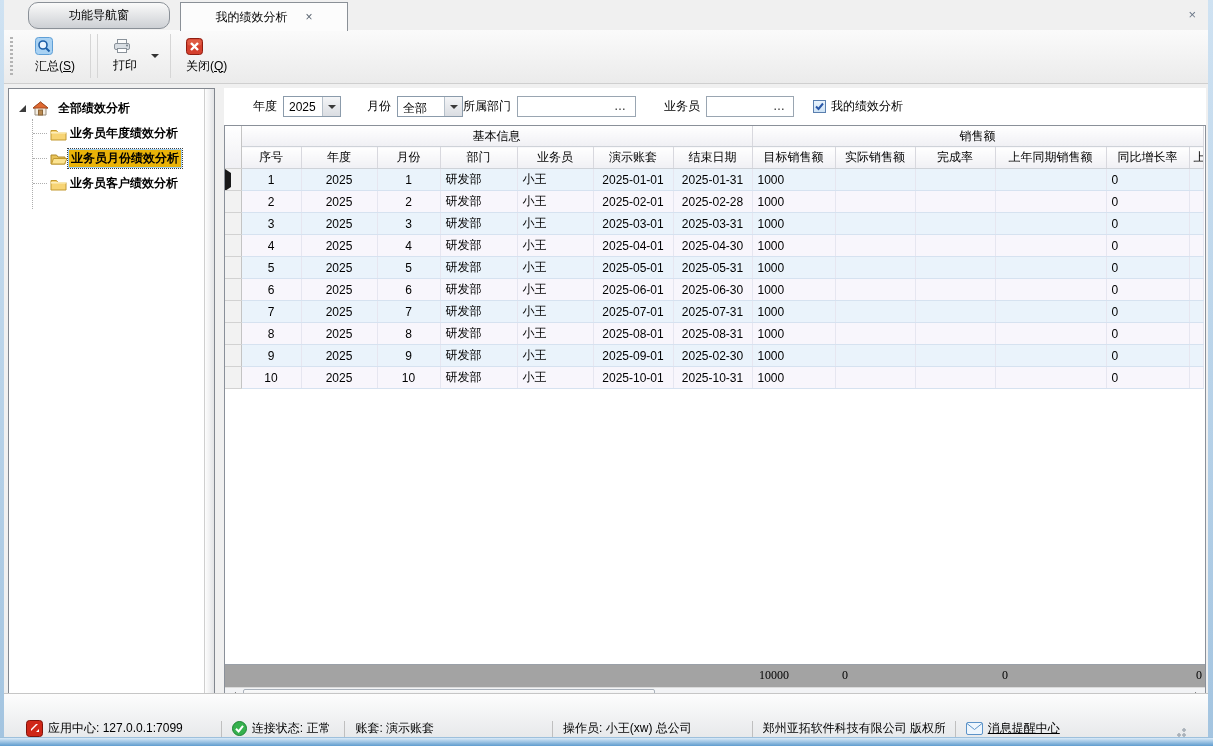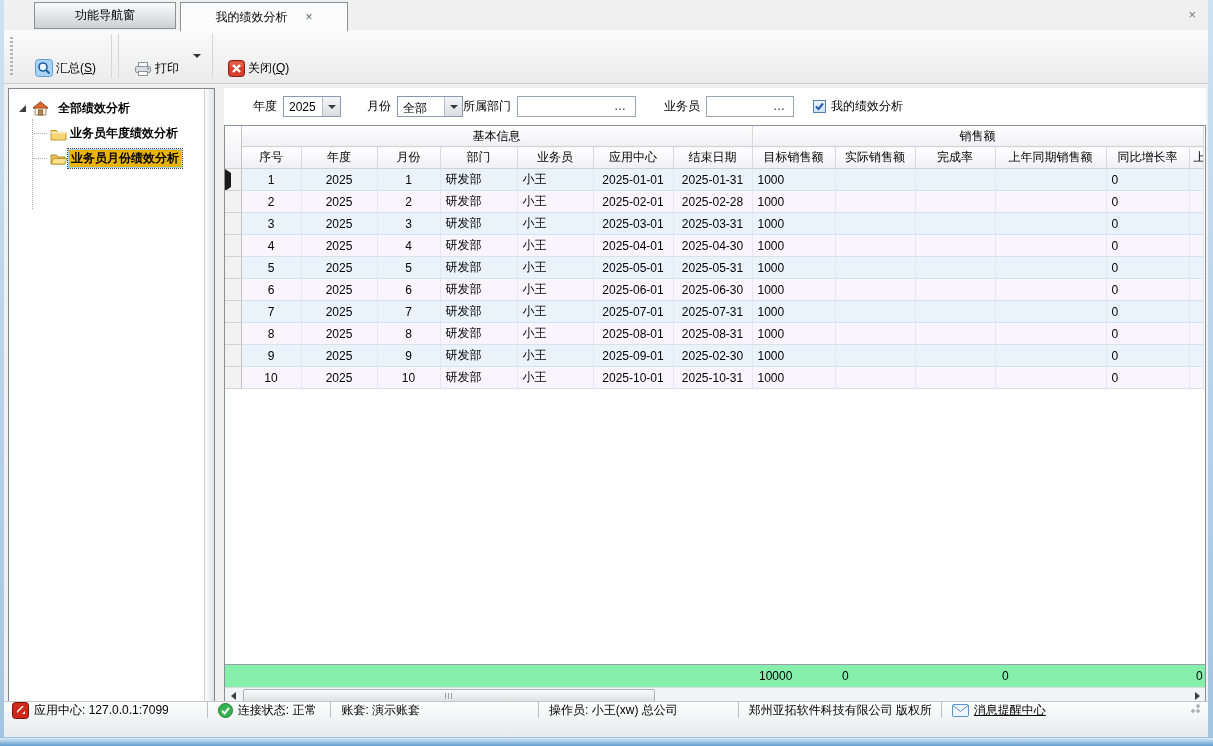--- a/index.html
+++ b/index.html
@@ -6,29 +6,29 @@
   body{font-family:"Liberation Sans","DejaVu Sans",sans-serif;font-size:12px;color:#000;}
   .window{position:relative;width:1213px;height:746px;background:#f0f0f0;overflow:hidden;}
   .wborder{position:absolute;top:0;bottom:0;width:4px;background:linear-gradient(to bottom,#cfe2f2,#a3c4e0);z-index:60;}
   .wborder.left{left:0;}
   .wborder.right{right:0;width:5px;}
   .bottom-strip{position:absolute;left:0;right:0;bottom:0;height:9px;background:linear-gradient(#d9eaf8,#5f9cce);border-top:1px solid #9dc0dc;box-sizing:border-box;z-index:60;}
 
   
   .tabstrip{position:absolute;left:4px;right:5px;top:0;height:30px;background:#f0f0f0;z-index:5;}
   .tab{position:absolute;top:2px;height:27px;box-sizing:border-box;border:1px solid #8a9097;display:flex;align-items:center;justify-content:center;cursor:default;}
-  .tab.inactive{left:30px;width:142px;background:linear-gradient(#fafafa,#cdd0d4);}
+  .tab.inactive{left:24px;width:142px;background:linear-gradient(#fafafa,#cdd0d4);border-radius:10px;}
   .tab.active{left:176px;width:168px;height:29px;background:#fcfcfc;border-bottom:none;z-index:6;}
   .tab-close{margin-left:18px;color:#5a6470;font-size:12px;line-height:12px;}
   .strip-close{position:absolute;right:12px;top:7px;color:#6c7889;font-size:13px;cursor:default;}
 
   
   .toolbar{position:absolute;left:4px;right:5px;top:29px;height:55px;background:linear-gradient(#fbfbfb,#ebebeb);border-bottom:1px solid #cfcfcf;box-sizing:border-box;display:flex;align-items:center;z-index:4;}
   .grip{width:3px;height:38px;margin:0 10px 0 6px;background:repeating-linear-gradient(to bottom,#b4b4b4 0 2px,transparent 2px 4px);}
-  .tbtn{display:flex;flex-direction:row;align-items:flex-end;justify-content:center;gap:3px;padding:3px 12px;height:48px;box-sizing:border-box;border-radius:2px;}
+  .tbtn{display:flex;flex-direction:column;align-items:flex-start;justify-content:center;gap:3px;padding:3px 12px;height:48px;box-sizing:border-box;border-radius:2px;}
   .tbtn .lbl{white-space:nowrap;}
   .tsep{width:1px;height:44px;background:#d6d6d6;margin:0 3px;}
   .dd-arrow{width:0;height:0;border-left:4px solid transparent;border-right:4px solid transparent;border-top:4px solid #333;margin:0 8px 0 2px;align-self:center;}
   .hotkey{text-decoration:underline;}
 
   
   .main{position:absolute;left:4px;right:5px;top:84px;bottom:38px;background:#f0f0f0;}
   .tree-panel{position:absolute;left:4px;top:4px;width:207px;bottom:3px;background:#fff;border:1px solid #82878f;box-sizing:border-box;overflow:hidden;}
   .tree-vscroll{position:absolute;right:0;top:0;bottom:0;width:9px;background:linear-gradient(to right,#fdfdfd,#e3e4e6);border-left:1px solid #cfcfcf;}
   .tree{padding-top:7px;position:relative;}
@@ -60,33 +60,33 @@
   .grid-scroll{position:absolute;left:0;right:0;top:0;bottom:39px;overflow:hidden;}
   table.grid{border-collapse:collapse;table-layout:fixed;width:978px;}
   table.grid th{font-weight:normal;background:linear-gradient(#ffffff,#f0f0f4);border-right:1px solid #d8d8de;border-bottom:1px solid #ced2d8;height:20px;padding:0 4px;overflow:hidden;white-space:nowrap;}
   table.grid tr.colhdr th{height:21px;}
   table.grid td{height:22px;padding:0 5px;border-right:1px solid #e6e6f0;border-bottom:1px solid #d6e2f0;overflow:hidden;white-space:nowrap;box-sizing:border-box;}
   td.rowhdr,th.corner{background:#f2f2f2;border-right:1px solid #c4c4c4 !important;border-bottom:1px solid #d2d2d2 !important;padding:0 !important;}
   tr.odd td:not(.rowhdr){background:#eaf3fb;}
   tr.even td:not(.rowhdr){background:#f8f6fc;}
   .ac{text-align:center;} .al{text-align:left;}
   .marker{width:0;height:0;border-left:6px solid #1a1a1a;border-top:4px solid transparent;border-bottom:4px solid transparent;margin:0 auto;}
-  .summary{position:absolute;left:0;right:0;bottom:17px;height:22px;background:#86efac;border-top:1px solid #9aa0a8;overflow:hidden;}
+  .summary{position:absolute;left:0;right:0;bottom:17px;height:22px;background:#a3a3a3;border-top:1px solid #9aa0a8;overflow:hidden;font-family:Liberation Serif, serif;}
   .summary table{border-collapse:collapse;table-layout:fixed;width:978px;}
   .summary td{height:21px;padding:0 7px;white-space:nowrap;overflow:hidden;}
   .hscroll{position:absolute;left:0;right:0;bottom:0;height:17px;background:#f2f3f5;border-top:1px solid #dadada;box-sizing:border-box;}
   .hs-btn{position:absolute;top:0;bottom:0;width:16px;display:flex;align-items:center;justify-content:center;}
   .hs-btn.left{left:0;} .hs-btn.right{right:0;}
   .tri-l{width:0;height:0;border-top:4px solid transparent;border-bottom:4px solid transparent;border-right:5px solid #3c3c3c;}
   .tri-r{width:0;height:0;border-top:4px solid transparent;border-bottom:4px solid transparent;border-left:5px solid #3c3c3c;}
   .hs-thumb{position:absolute;left:18px;width:412px;top:1px;bottom:1px;background:linear-gradient(#fafafa,#dde0e4);border:1px solid #a9b1bb;border-radius:2px;box-sizing:border-box;}
   .hs-thumb i{position:absolute;left:50%;top:3px;bottom:3px;width:7px;margin-left:-4px;background:repeating-linear-gradient(to right,#9aa2ac 0 1px,transparent 1px 3px);}
 
   
-  .statusbar{position:absolute;left:4px;right:5px;bottom:9px;height:36px;background:linear-gradient(#fdfdfd,#e7e9eb);border-top:1px solid #c6c6c6;box-sizing:border-box;display:flex;align-items:flex-start;padding:0 8px;white-space:nowrap;}
+  .statusbar{position:absolute;left:4px;right:5px;bottom:9px;height:44px;background:linear-gradient(#fdfdfd,#e7e9eb);border-top:1px solid #c6c6c6;box-sizing:border-box;display:flex;align-items:flex-end;padding:0 22px;white-space:nowrap;}
   .sb-sep{width:1px;height:16px;background:#bfbfbf;margin:0 10px;}
   .sb-item{display:flex;align-items:center;gap:5px;}
   .sb-copy{width:182px;overflow:hidden;}
   .sb-link{text-decoration:underline;}
   .resize-grip{margin-left:auto;width:11px;height:11px;background:
     radial-gradient(circle at 9px 9px,#aab2ba 1.5px,transparent 2px),
     radial-gradient(circle at 9px 4px,#aab2ba 1.5px,transparent 2px),
     radial-gradient(circle at 4px 9px,#aab2ba 1.5px,transparent 2px);}
   .icon{display:inline-flex;align-items:center;justify-content:center;}
 </style>
@@ -185,20 +185,30 @@
           <span class="icon">
             <svg width="18" height="14">
                 <path d="M1 3 h5.5 l1.5 2 h7 v7 h-14 z" fill="#e8c35a" stroke="#b08a28"></path>
                 <path d="M3.5 6.5 h13.5 l-2.5 5.5 h-13 z" fill="#fbe391" stroke="#c39a30"></path>
               </svg>
           </span>
           <span class="ti-label sel">业务员月份绩效分析</span>
         </div>
 
 
+        <div class="trow child">
+          <span class="hconn"></span>
+          <span class="icon">
+            <svg width="17" height="14">
+                <path d="M1 3.5 h5.5 l1.5 2 h8 v7.5 h-15 z" fill="#f7d474" stroke="#c39a30"></path>
+                <path d="M1 5.8 h15" stroke="#fdf0c0" stroke-width="1.4"></path>
+              </svg>
+          </span>
+          <span class="ti-label">业务员客户绩效分析</span>
+        </div>
       </div>
       <div class="tree-vscroll"></div>
     </div>
 
     <div class="content">
 
       <div class="filterbar">
         <span class="flabel" style="margin-left:29px">年度</span>
         <div class="combo" style="width:58px">
           <span class="combo-text" style="flex:1">2025</span>
@@ -259,21 +269,21 @@
                 <th class="corner" rowspan="2"></th>
                 <th colspan="7">基本信息</th>
                 <th colspan="6">销售额</th>
               </tr>
               <tr class="colhdr" id="col-header-row">
                   <th class="ac">序号</th>
                   <th class="ac">年度</th>
                   <th class="ac">月份</th>
                   <th class="ac">部门</th>
                   <th class="ac">业务员</th>
-                  <th class="ac">应用中心</th>
+                  <th class="ac">演示账套</th>
                   <th class="ac">结束日期</th>
                   <th class="ac">目标销售额</th>
                   <th class="ac">实际销售额</th>
                   <th class="ac">完成率</th>
                   <th class="ac">上年同期销售额</th>
                   <th class="ac">同比增长率</th>
                   <th class="ac">上</th>
                 </tr>
             </thead>
             <tbody id="grid-body">

